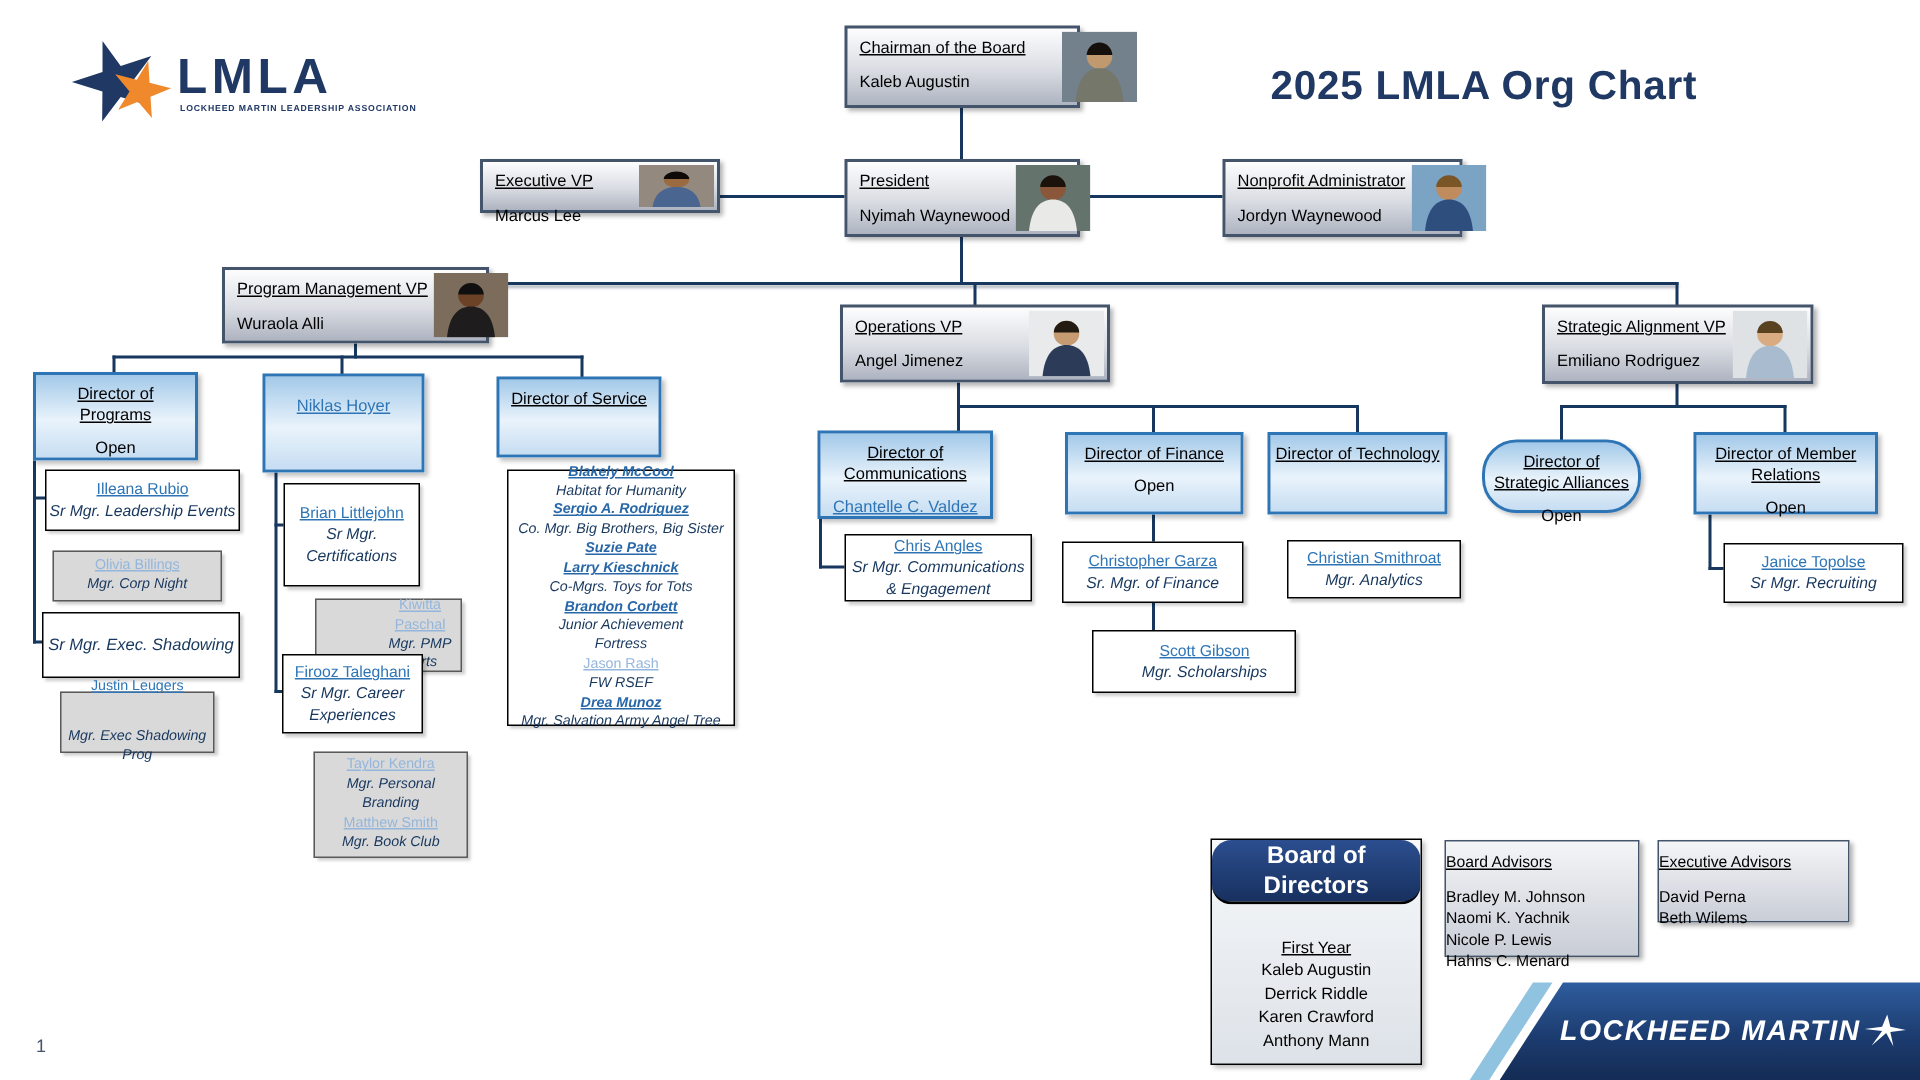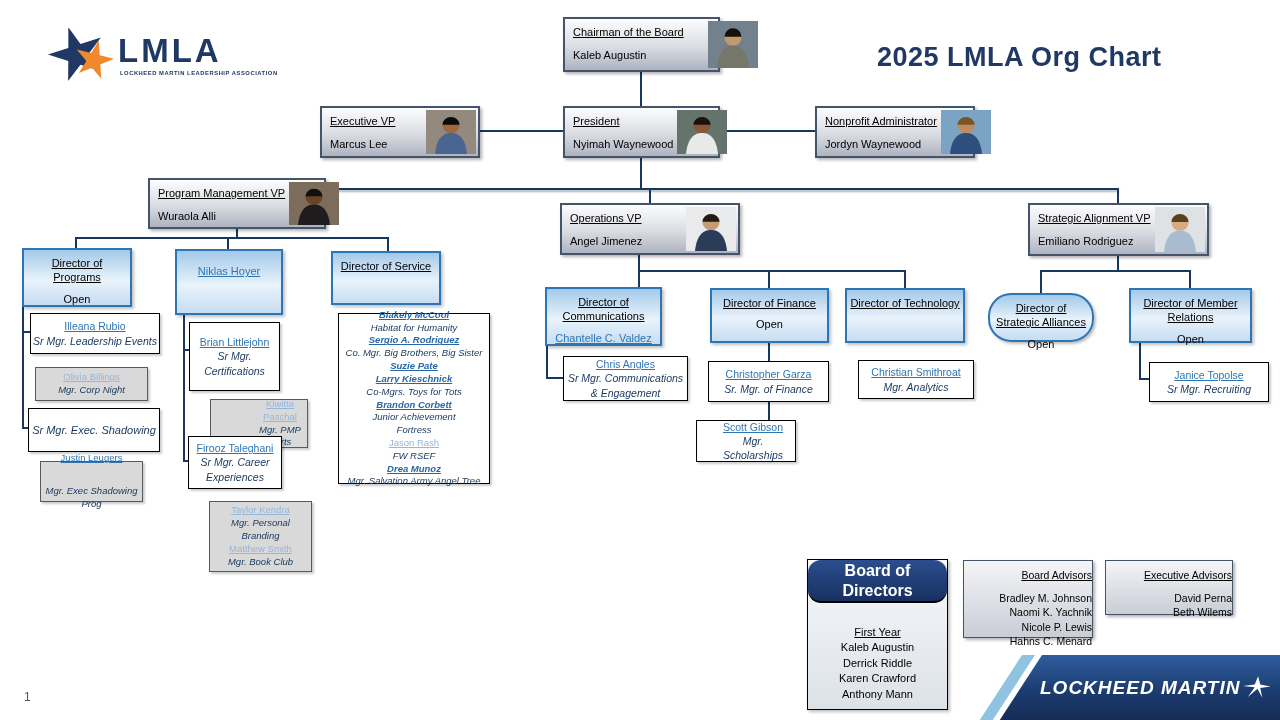--- a/index.html
+++ b/index.html
@@ -44,28 +44,28 @@
 
   
   .bod{position:absolute;left:807px;top:559px;width:141px;height:151px;
        border:1.5px solid #000;box-sizing:border-box;background:linear-gradient(180deg,#f6f8fa,#dde2e8);
        box-shadow:2px 2px 3px rgba(0,0,0,.25);}
   .bod-header{height:41px;background:linear-gradient(180deg,#2c4e8f 0%,#17305f 100%);
        color:#fff;font-size:16px;font-weight:bold;text-align:center;line-height:1.25;
        display:flex;align-items:center;justify-content:center;border-bottom:2px solid #000;border-radius:13px;}
   .bod-body{text-align:center;font-size:11px;padding-top:22px;line-height:1.4;}
   .bod-sub{text-decoration:underline;}
-  .advbox{position:absolute;box-sizing:border-box;text-align:right;
+  .advbox{position:absolute;box-sizing:border-box;text-align:left;
        background:linear-gradient(180deg,#f4f5f7 0%,#c9cdd6 100%);
        border:1.5px solid #44546A;box-shadow:2px 2px 3px rgba(0,0,0,.3);
        font-size:10.5px;padding-top:7px;line-height:1.35;}
   .adv-title{text-decoration:underline;margin-bottom:9px;}
 
   
-  .page-title{position:absolute;left:877px;top:42px;font-size:27px;font-weight:bold;
+  .page-title{position:absolute;left:847px;top:42px;font-size:27px;font-weight:bold;
        color:#1F3864;letter-spacing:.5px;}
   .page-num{position:absolute;left:24px;top:690px;font-size:12px;color:#44546A;}
   .lmla-logo{position:absolute;left:48px;top:26px;width:220px;height:56px;}
   .star{position:absolute;clip-path:polygon(50% 0%,61% 35%,98% 35%,68% 57%,79% 91%,50% 70%,21% 91%,32% 57%,2% 35%,39% 35%);}
   .star.navy{left:0;top:0;width:58px;height:56px;background:#1F3864;transform:rotate(-18deg);}
   .star.orange{left:26px;top:14px;width:40px;height:40px;background:#F0892C;transform:rotate(14deg);}
   .lmla-word{position:absolute;left:70px;top:8px;font-size:33px;font-weight:bold;color:#1F3864;letter-spacing:3px;line-height:1;}
   .lmla-tag{position:absolute;left:72px;top:44px;font-size:5.8px;font-weight:bold;color:#1F3864;letter-spacing:.55px;white-space:nowrap;}
 
   
@@ -135,21 +135,21 @@
         </div>
         <div class="photo">
           <svg viewBox="0 0 50 48" preserveAspectRatio="none">
             <rect width="50" height="48" fill="#72818c"></rect>
             <circle cx="25" cy="17" r="8.5" fill="#c09a6e"></circle>
             <path d="M16.5 16 a8.5 8.5 0 0 1 17 0 z" fill="#15100c"></path>
             <path d="M25 25 C17 25 10.5 31 9 48 H41 C39.5 31 33 25 25 25 Z" fill="#74776a"></path>
           </svg>
         </div>
       </div>
-      <div class="vpbox" style="left: 320px; top: 106px; width: 160px; height: 52px;">
+      <div class="vpbox" style="left: 320px; top: 106px; width: 160px; height: 36px;">
         <div class="vp-text">
           <div class="vp-title">Executive VP</div>
           <div class="vp-name">Marcus Lee</div>
         </div>
         <div class="photo">
           <svg viewBox="0 0 50 48" preserveAspectRatio="none">
             <rect width="50" height="48" fill="#93897f"></rect>
             <circle cx="25" cy="17" r="8.5" fill="#9a6a40"></circle>
             <path d="M16.5 16 a8.5 8.5 0 0 1 17 0 z" fill="#0e0a08"></path>
             <path d="M25 25 C17 25 10.5 31 9 48 H41 C39.5 31 33 25 25 25 Z" fill="#4a6590"></path>
@@ -307,21 +307,21 @@
         <div class="role">Mgr. Salvation Army Angel Tree</div>
       </div>
       <div class="staffbox white" style="left: 563px; top: 356px; width: 125px; height: 45px; font-size: 10.5px;">
         <a class="plink">Chris Angles</a>
         <div class="role">Sr Mgr. Communications &amp; Engagement</div>
       </div>
       <div class="staffbox white" style="left: 708px; top: 361px; width: 121px; height: 41px; font-size: 10.5px;">
         <a class="plink">Christopher Garza</a>
         <div class="role">Sr. Mgr. of Finance</div>
       </div>
-      <div class="staffbox white" style="left: 696px; top: 420px; width: 100px; height: 42px; font-size: 10.5px; padding-left: 16px;">
+      <div class="staffbox white" style="left: 728px; top: 420px; width: 136px; height: 42px; font-size: 10.5px; padding-left: 16px;">
         <a class="plink">Scott Gibson</a>
         <div class="role">Mgr. Scholarships</div>
       </div>
       <div class="staffbox white" style="left: 858px; top: 360px; width: 116px; height: 39px; font-size: 10.5px;">
         <a class="plink">Christian Smithroat</a>
         <div class="role">Mgr. Analytics</div>
       </div>
       <div class="staffbox white" style="left: 1149px; top: 362px; width: 120px; height: 40px; font-size: 10.5px;">
         <a class="plink">Janice Topolse</a>
         <div class="role">Sr Mgr. Recruiting</div>

